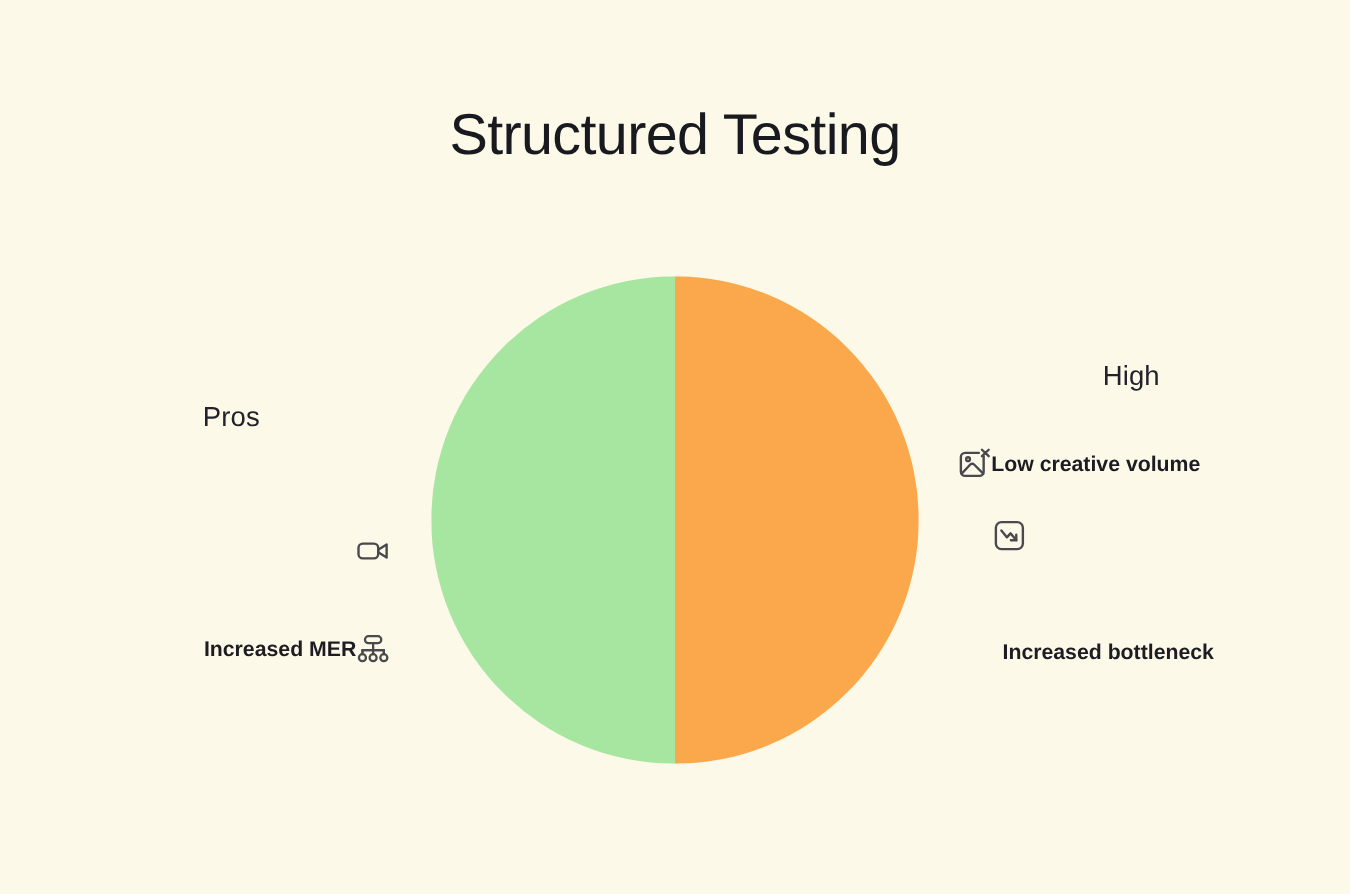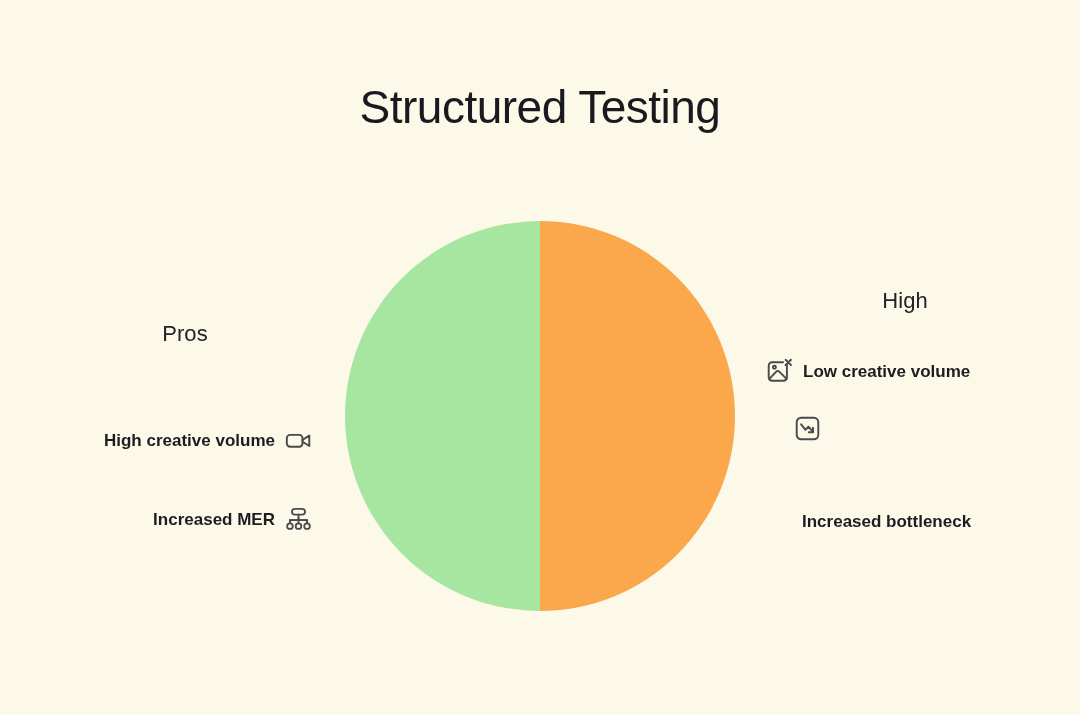--- a/index.html
+++ b/index.html
@@ -78,21 +78,20 @@
     letter-spacing: 0.1px;
   }
 
   .items {
     margin-top: 0;
   }
 
   .item {
     display: flex;
     align-items: center;
-    gap: 10px;
     font-size: 17px;
     font-weight: bold;
     line-height: 21px;
     color: #1C1C22;
     position: absolute;
   }
   .item .label { white-space: pre-line; }
 
   
   .column.pros .item { flex-direction: row; justify-content: flex-end; right: 18px; }
@@ -131,21 +130,20 @@
       <div class="pie-half right" id="pie-right" style="background: rgb(251, 168, 77);"></div>
     </div>
   </div>
 
   <div class="column pros">
     <div class="col-heading">Pros</div>
 
     <div class="items">
 
       <div class="item pros-row-0">
-        <span class="label">High creative volume</span>
         <span class="icon">
           <svg viewBox="0 0 24 24" fill="none" stroke="#4A4A4E" stroke-width="1.7" stroke-linecap="round" stroke-linejoin="round">
             <rect x="1.6" y="7" width="14" height="10.5" rx="3"></rect>
             <path d="M15.6 11.4 L21.6 7.6 L21.6 16.9 L15.6 13.1 Z"></path>
           </svg>
         </span>
       </div>
 
       <div class="item pros-row-1">
         <span class="label">Increased MER</span>

